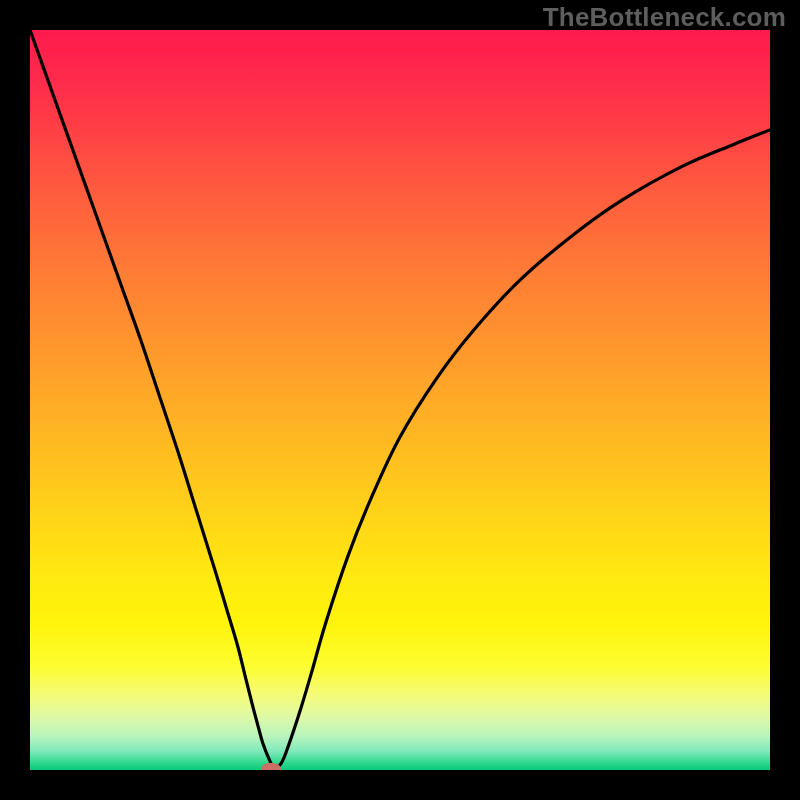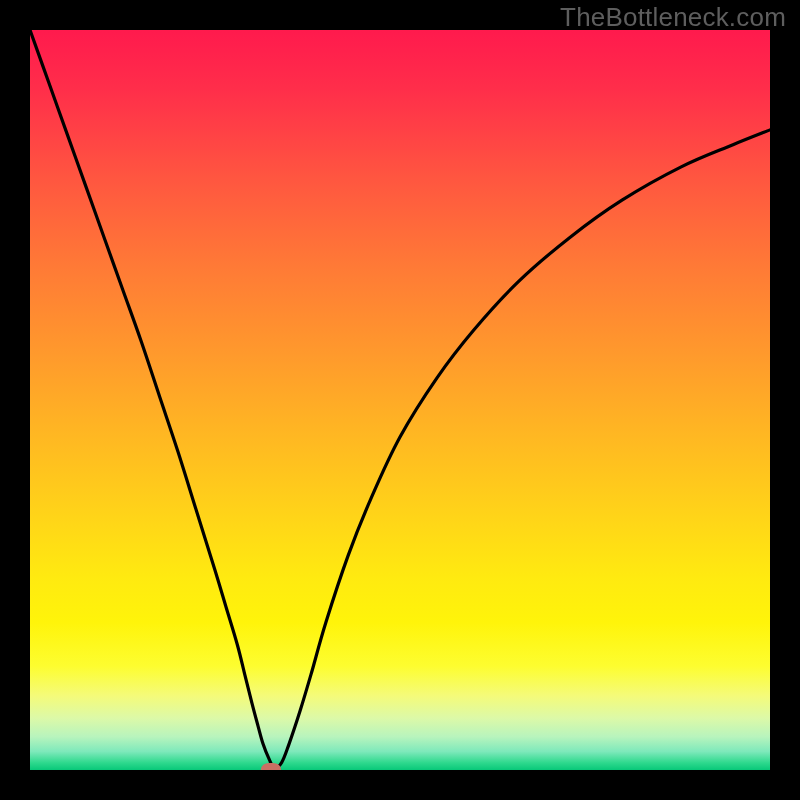--- a/index.html
+++ b/index.html
@@ -17,21 +17,21 @@
     height: 800px;
     background: #000;
   }
   .watermark {
     position: absolute;
     top: 2px;
     right: 14px;
     z-index: 50;
     color: #5e5e5e;
     font-size: 26px;
-    font-weight: 400;
+    font-weight: 700;
     letter-spacing: 0.2px;
     user-select: none;
   }
   .plot-area {
     position: absolute;
     left: 30px;
     top: 30px;
     width: 740px;
     height: 740px;
     overflow: hidden;

